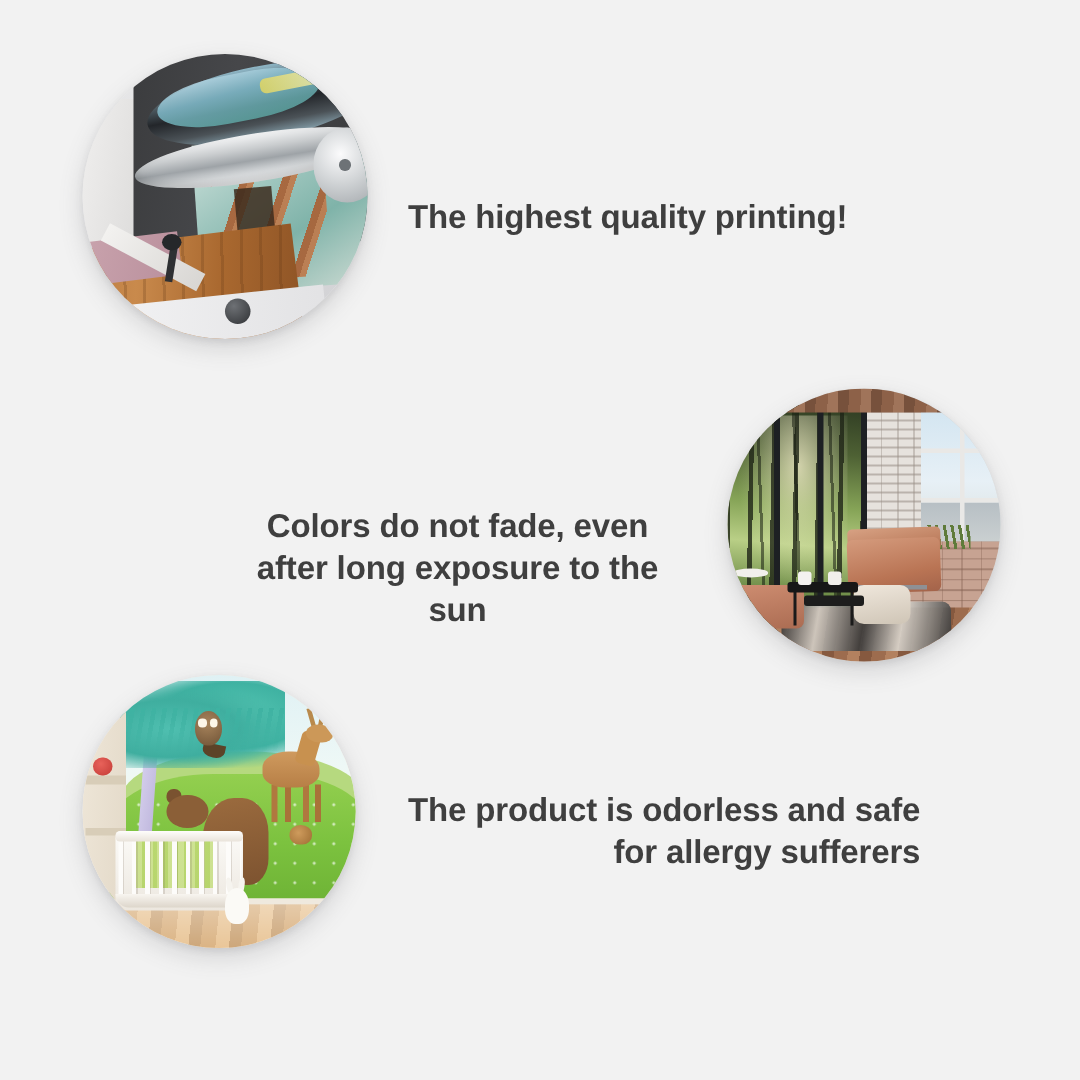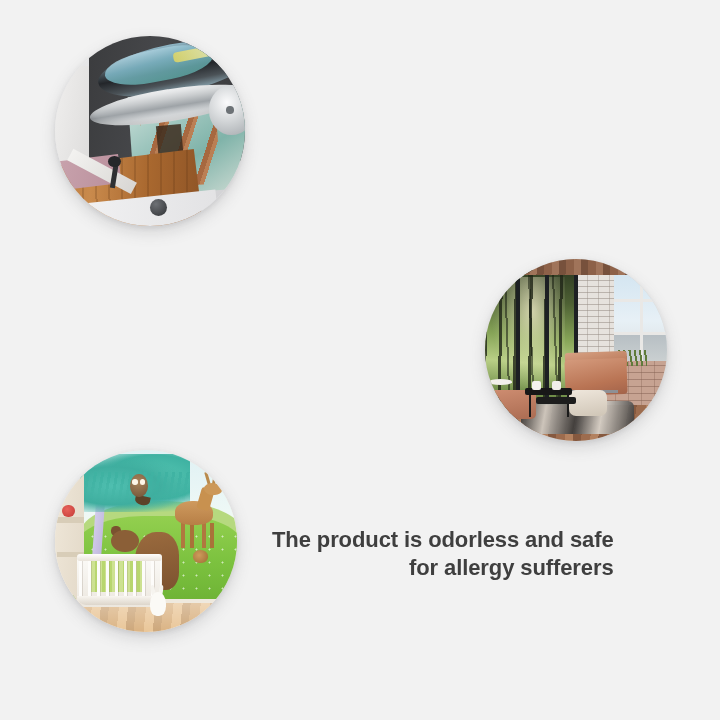--- a/index.html
+++ b/index.html
@@ -283,20 +283,21 @@
       <div class="layer m1-roll-cap"></div>
       <div class="layer m1-roll-cap-dot"></div>
       <div class="layer m1-lever"></div>
       <div class="layer m1-lever-knob"></div>
       <div class="layer m1-base"></div>
       <div class="layer m1-knob"></div>
       <div class="layer m1-knob2"></div>
     </div>
   </div>
 
+  <div class="caption" id="caption-printing">The highest quality printing!</div>
 
   <div class="medallion" id="medallion-forest-room">
     <div class="scene">
       <div class="layer m2-bg"></div>
       <div class="layer m2-mural"></div>
       <div class="layer m2-sunhaze"></div>
       <div class="layer m2-trunks"></div>
       <div class="layer m2-trunks2"></div>
       <div class="layer m2-brick"></div>
       <div class="layer m2-window"></div>
@@ -320,20 +321,22 @@
       <div class="layer m2-table-leg1"></div>
       <div class="layer m2-table-leg2"></div>
       <div class="layer m2-table"></div>
       <div class="layer m2-table2"></div>
       <div class="layer m2-cup1"></div>
       <div class="layer m2-cup2"></div>
       <div class="layer m2-sidetable"></div>
     </div>
   </div>
 
+  <div class="caption" id="caption-fade">Colors do not fade, even
+after long exposure to the sun</div>
 
   <div class="medallion" id="medallion-nursery">
     <div class="scene">
       <div class="layer m3-bg"></div>
       <div class="layer m3-sky"></div>
       <div class="layer m3-hill-far"></div>
       <div class="layer m3-hill-near"></div>
       <div class="layer m3-hill-dots"></div>
       <div class="layer m3-tree-trunk"></div>
       <div class="layer m3-branch"></div>

